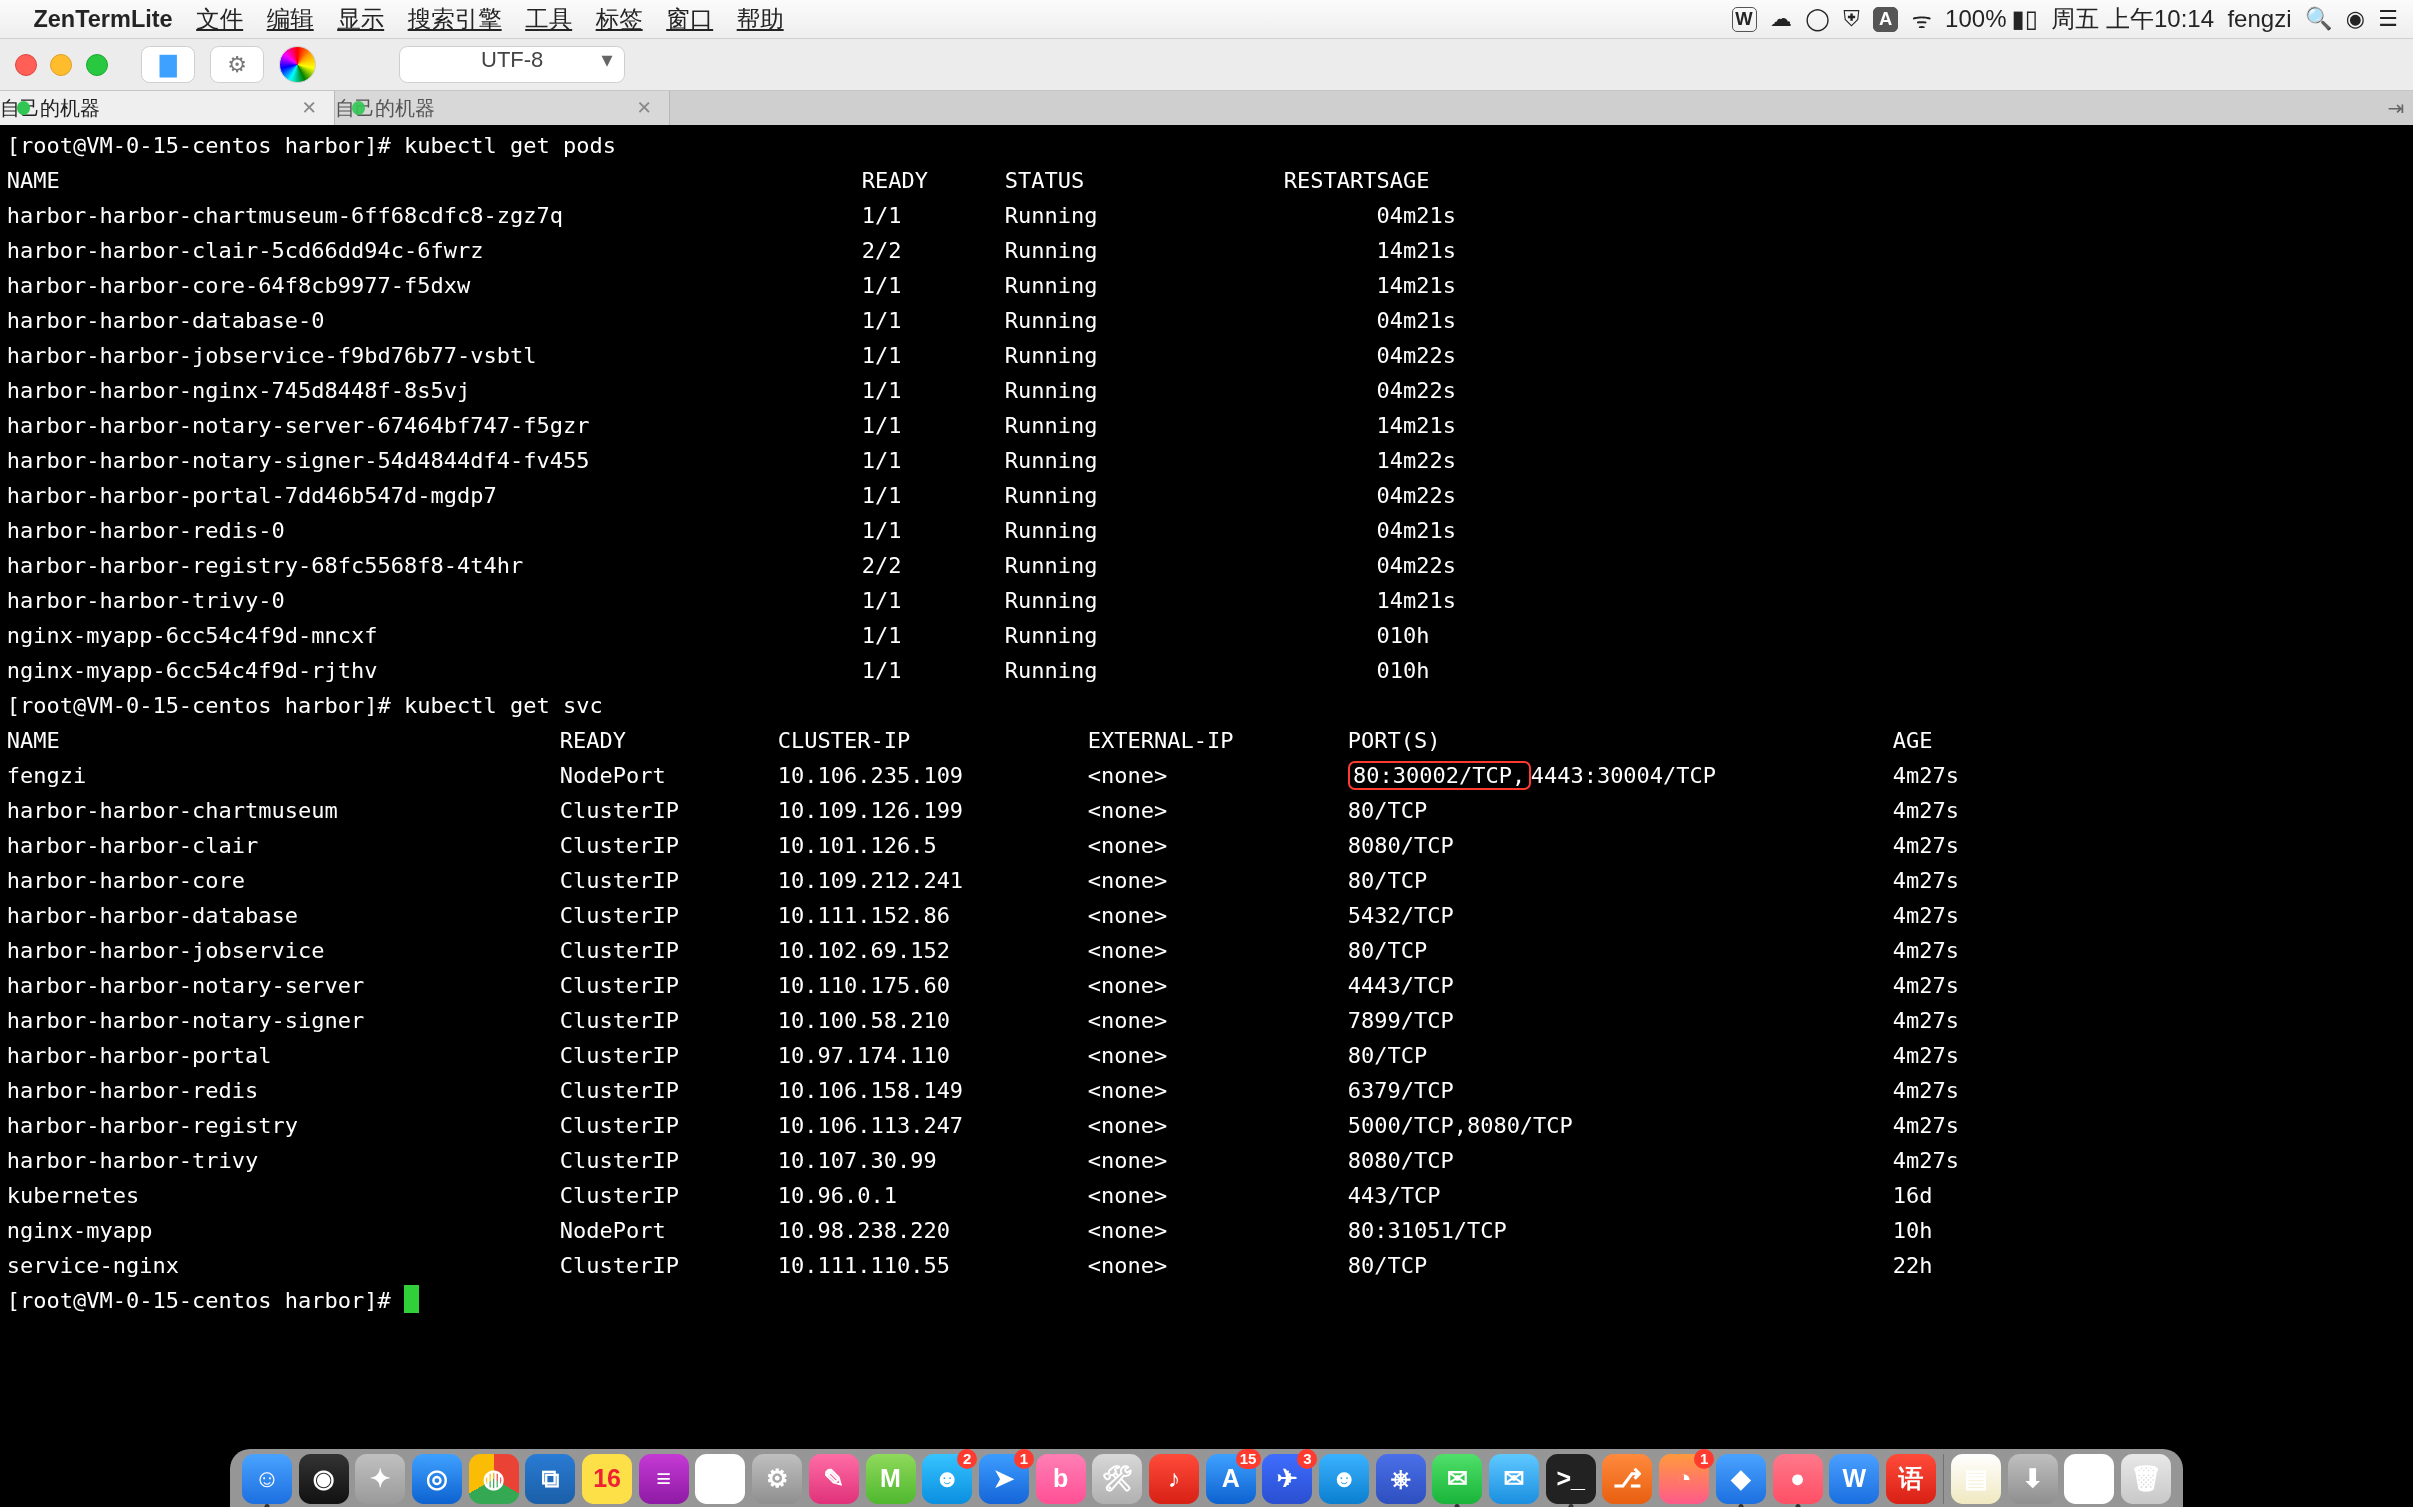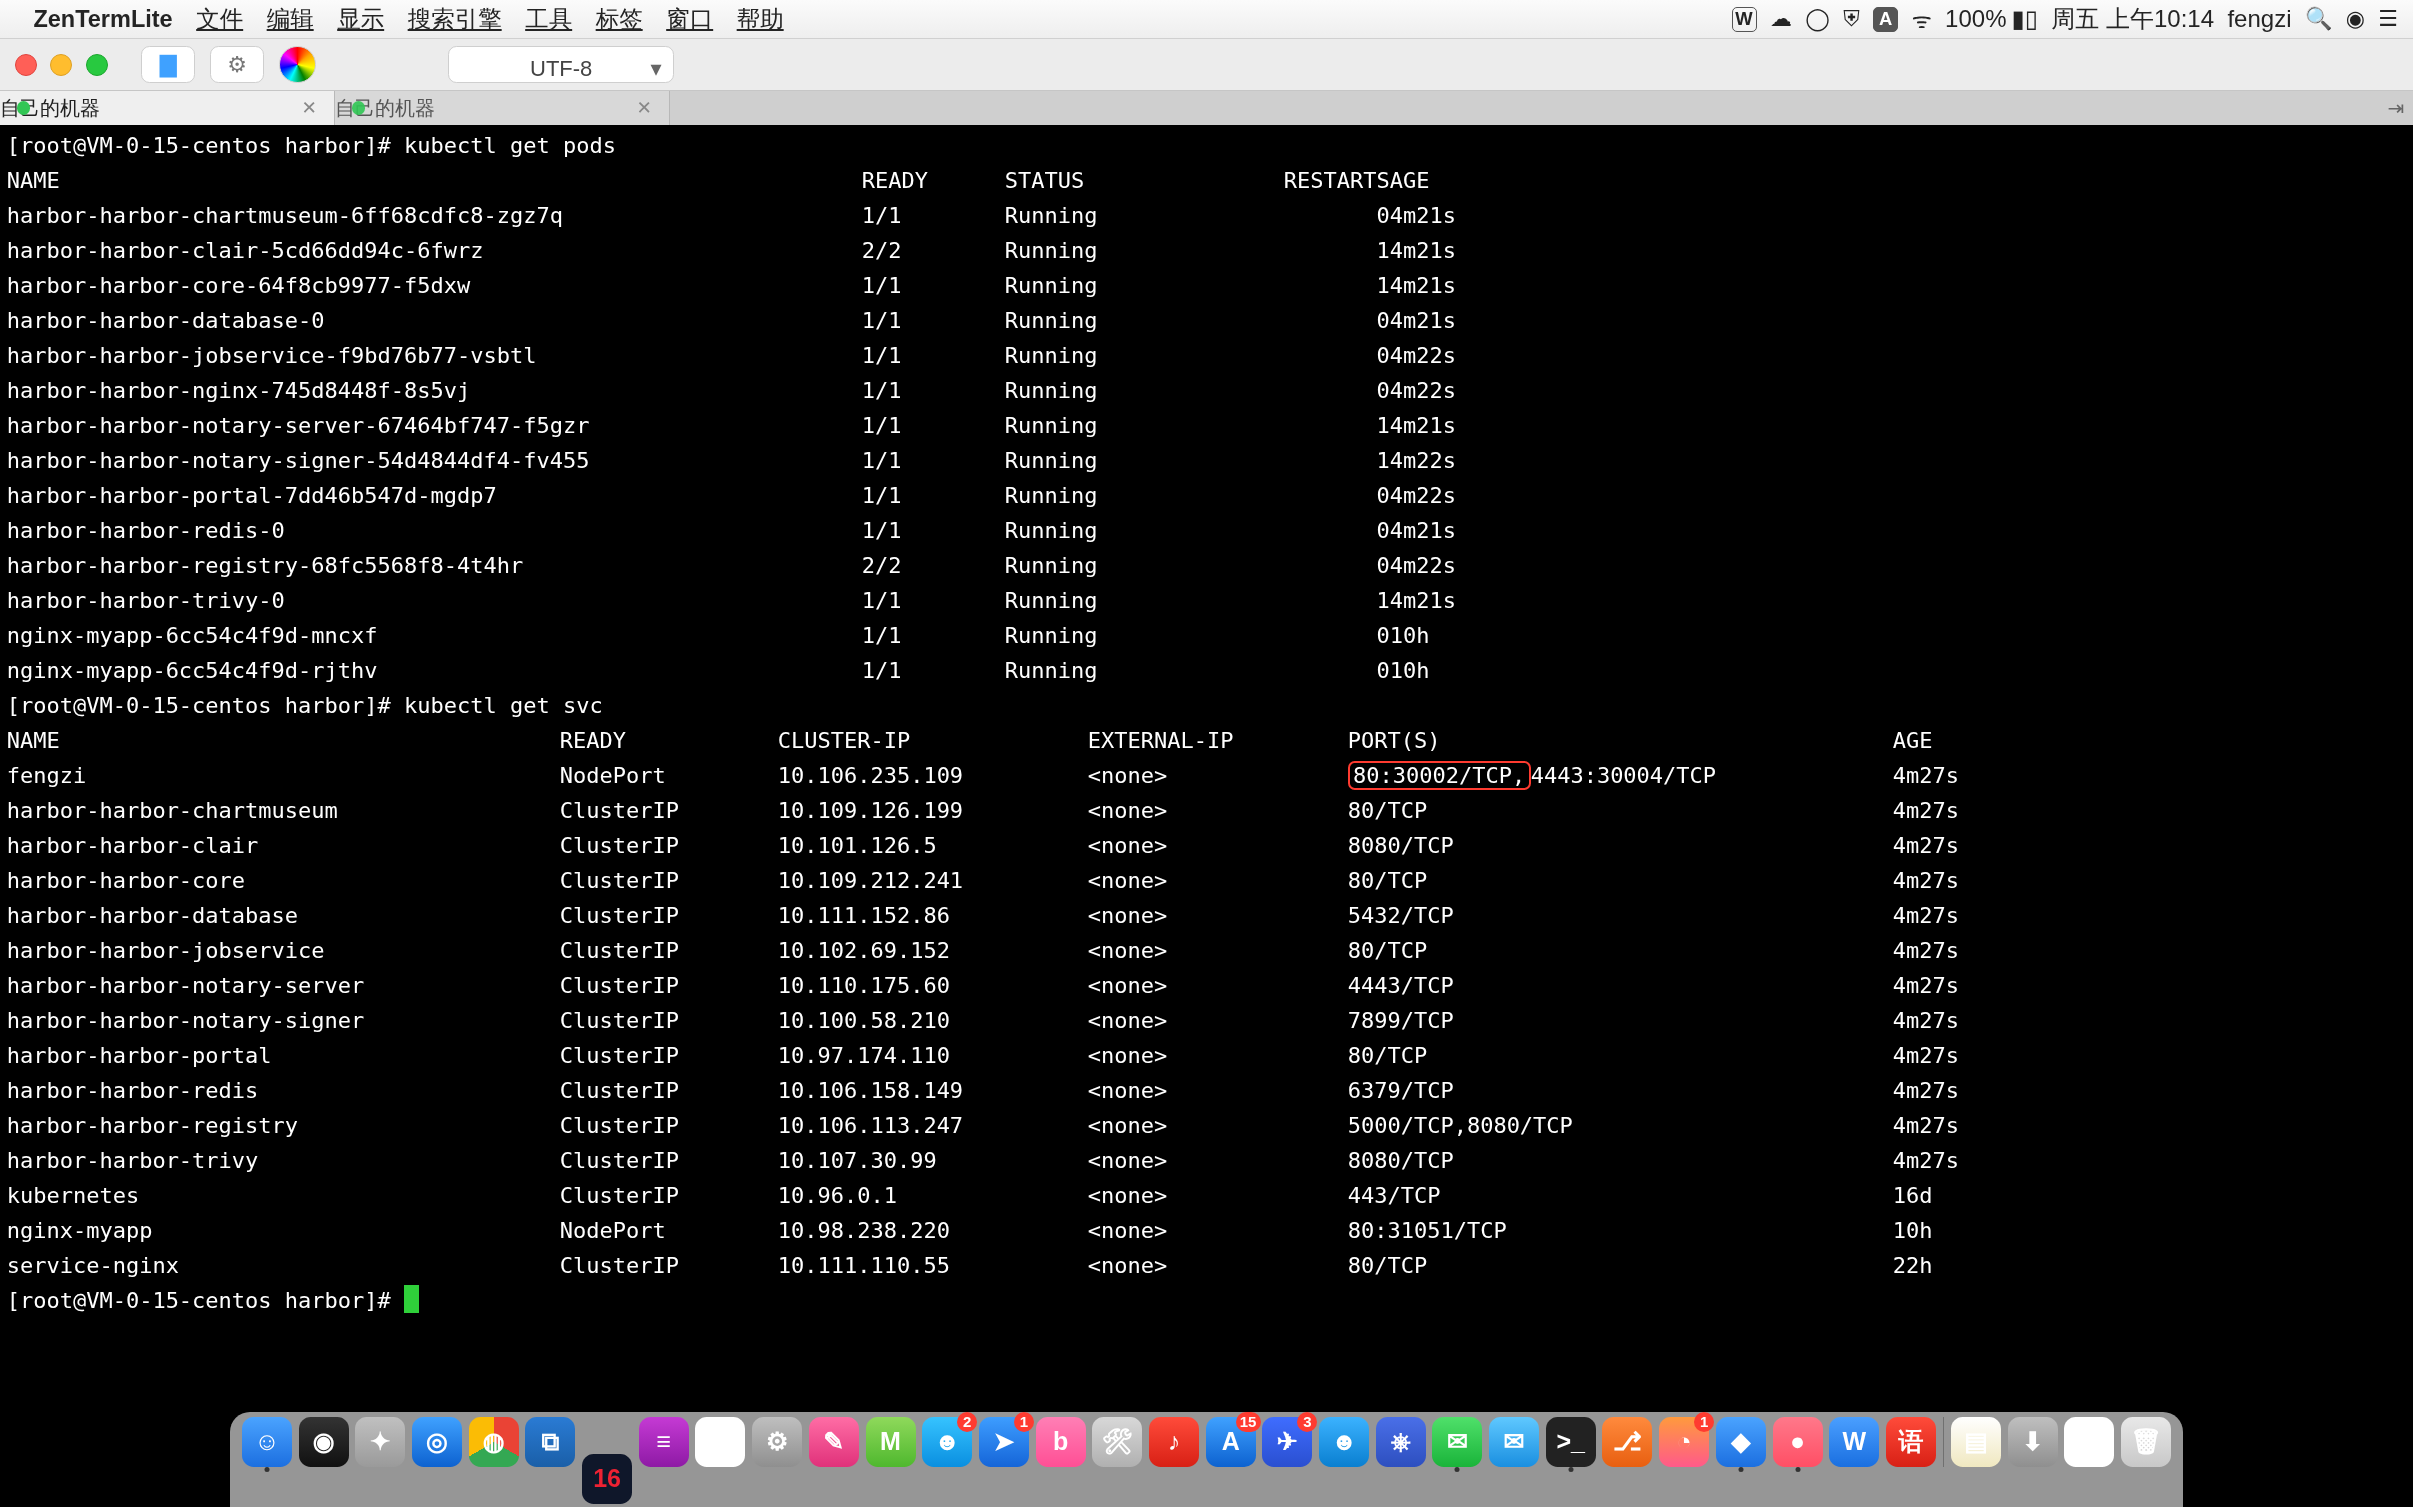--- a/index.html
+++ b/index.html
@@ -14,21 +14,21 @@
   .menubar .right-ic.txt { font-size:24px;}
   .menubar .letterbox { border:1.7px solid #555; border-radius:5px; width:25px; height:25px; display:inline-flex; align-items:center; justify-content:center; font-weight:700; font-size:18.4px;}
   
   .toolbar { height: 52px; background:#ececec; border-bottom:0.8px solid #c6c6c6; display:flex; align-items:center; padding:0 15px; gap:15px;}
   .traffic { display:flex; gap:13.4px; margin-right:18.4px;}
   .traffic .dot { width:22px; height:22px; border-radius:50%; }
   .dot.red{background:#ff5f57;border:0.8px solid #e0443e;}
   .dot.yellow{background:#ffbd2e;border:0.8px solid #dea023;}
   .dot.green{background:#28c940;border:0.8px solid #1ba62d;}
   .tbtn { width:54px; height:37px; border-radius:8.4px; background:#fff; border:0.8px solid #cfcfcf; display:flex;align-items:center;justify-content:center; font-size:22px;}
-  .encoding { margin-left:117px; width:226px; height:37px; border-radius:8.4px; background:#fff; border:0.8px solid #cfcfcf; display:flex; align-items:flex-end; justify-content:center; position:relative; font-size:22px; color:#444;}
+  .encoding { margin-left:68px; width:226px; height:37px; border-radius:8.4px; background:#fff; border:0.8px solid #cfcfcf; display:flex; align-items:flex-start; justify-content:center; position:relative; font-size:22px; color:#444;}
   .encoding:after{content:"▾"; position:absolute; right:11.7px; color:#666;}
   
   .tabbar { height:34px; background:#cfcfcf; display:flex; align-items:stretch; font-size:20px; color:#555;}
   .tab { width:335px; border-right:0.8px solid #b8b8b8; display:flex; align-items:center; position:relative; background:#d8d8d8;}
   .tab.active{ background:#efefef; color:#222;}
   .tab .tdot { width:13.4px;height:13.4px;border-radius:50%; position:absolute; left:17px;}
   .tab.active .tdot{ background:#31c654;}
   .tab:not(.active) .tdot{ background:#31c654; opacity:.9;}
   .tab .x { position:absolute; right:17px; color:#888; font-size:18.4px;}
   .tabbar .overflow{ margin-left:auto; width:34px; display:flex;align-items:center;justify-content:center; color:#666;}
@@ -158,21 +158,21 @@
 <span class="prompt">[root@VM-0-15-centos harbor]# </span><span class="cursor"></span></div>
 
 <div class="dock">
   <div class="dock-bg" id="dockbg">
       <div class="dicon" style="background: linear-gradient(rgb(74, 163, 255), rgb(28, 111, 224));">☺<span class="dind"></span></div>
       <div class="dicon" style="background: linear-gradient(rgb(51, 51, 51), rgb(17, 17, 17));">◉</div>
       <div class="dicon" style="background: linear-gradient(rgb(192, 192, 192), rgb(154, 154, 154));">✦</div>
       <div class="dicon" style="background: linear-gradient(rgb(63, 161, 255), rgb(13, 98, 208));">◎</div>
       <div class="dicon" style="background: conic-gradient(rgb(234, 67, 53) 0deg, rgb(234, 67, 53) 120deg, rgb(52, 168, 83) 120deg, rgb(52, 168, 83) 240deg, rgb(251, 188, 5) 240deg, rgb(251, 188, 5) 360deg);">◍</div>
       <div class="dicon" style="background: linear-gradient(rgb(42, 123, 212), rgb(26, 95, 168));">⧉</div>
-      <div class="dicon" style="background: #0f172a; color: rgb(238, 34, 51); margin-top: 37px;">16</div>
+      <div class="dicon" style="background: #fde047; color: rgb(238, 34, 51);">16</div>
       <div class="dicon" style="background: linear-gradient(rgb(197, 58, 212), rgb(142, 26, 165));">≡</div>
       <div class="dicon" style="background: rgb(255, 255, 255);">✿</div>
       <div class="dicon" style="background: linear-gradient(rgb(191, 191, 191), rgb(143, 143, 143));">⚙</div>
       <div class="dicon" style="background: linear-gradient(rgb(255, 109, 165), rgb(224, 49, 122));">✎</div>
       <div class="dicon" style="background: linear-gradient(rgb(143, 217, 91), rgb(79, 184, 46));">M</div>
       <div class="dicon" style="background: linear-gradient(rgb(54, 195, 255), rgb(10, 143, 224));">☻<span class="badge">2</span></div>
       <div class="dicon" style="background: linear-gradient(rgb(61, 157, 255), rgb(21, 101, 216));">➤<span class="badge">1</span></div>
       <div class="dicon" style="background: linear-gradient(rgb(255, 127, 181), rgb(255, 79, 149));">b</div>
       <div class="dicon" style="background: linear-gradient(rgb(216, 216, 216), rgb(176, 176, 176));">🛠</div>
       <div class="dicon" style="background: linear-gradient(rgb(255, 75, 58), rgb(216, 32, 21));">♪</div>

